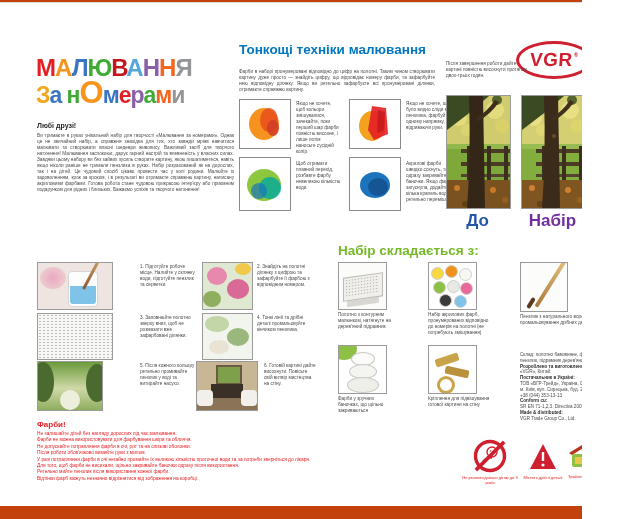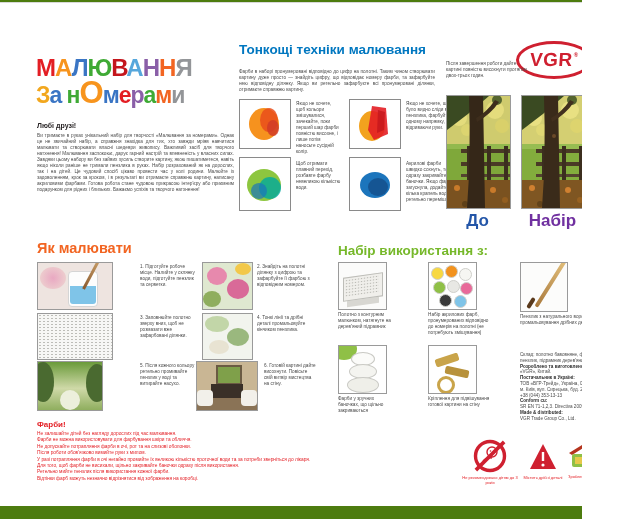--- a/index.html
+++ b/index.html
@@ -1,16 +1,16 @@
 <!DOCTYPE html>
 <html><head>
 <meta charset="utf-8">
 <style>
   html,body{margin:0;padding:0;}
-  .stage{position:relative;width:582px;height:519px;background:#4d7c0f;font-family:"Liberation Sans",sans-serif;overflow:hidden;}
+  .stage{position:relative;width:582px;height:519px;background:#c2410c;font-family:"Liberation Sans",sans-serif;overflow:hidden;}
   .page{position:absolute;left:0;top:2px;width:629px;height:503px;background:#ffffff;border-top:1px solid #d9d9d9;}
   .abs{position:absolute;}
   .t6{font-size:4.7px;line-height:6px;color:#4a4a4a;text-align:justify;}
   .t6l{font-size:4.7px;line-height:6px;color:#4a4a4a;}
   .red6{font-size:4.8px;line-height:6.4px;color:#e31e24;}
   .title-line{font-weight:bold;letter-spacing:-1px;white-space:pre;}
   .title-1{font-size:24px;line-height:24px;}
   .title-2{font-size:23px;line-height:26px;}
   .big-letter{font-size:31px;}
   .h-blue{color:#0077c0;font-weight:bold;font-size:13.5px;}
@@ -142,21 +142,20 @@
           <circle cx="58" cy="104" r="3" fill="#986222"></circle>
         <circle cx="18" cy="108" r="3" fill="#62431a"></circle>
         <path d="M22,0 L36,0 L38,112 L20,112 Q24,60 22,0 Z" fill="#3a2b1a"></path>
         <path d="M30,26 Q44,18 52,6 L48,4 Q40,16 29,22 Z" fill="#42301e"></path>
         <circle cx="32" cy="40" r="2" fill="#6b4a28"></circle>
       </svg>
     </div>
     <div class="abs lbl" style="left:446px;top:208px;width:63px;color:#2456a8;">До</div>
     <div class="abs lbl" style="left:521px;top:208px;width:63px;color:#7030a0;">Набір</div>
 
-    <div class="abs h-orange" style="left:37px;top:237px;">Як малювати</div>
 
     <div class="ph" style="left:37px;top:259px;width:74px;height:46px;background:#eee4e0;">
       <div class="art" style="left:2px;top:4px;width:26px;height:22px;border-radius:50%;background:radial-gradient(circle,#e9a8c2,#eed9d2);"></div>
       <div class="art" style="left:30px;top:8px;width:28px;height:34px;border-radius:4px;background:#fdfdfd;border:1px solid #d5d5d5;">
         <div class="art" style="left:1px;top:14px;width:26px;height:18px;background:#7fc4e8;border-radius:0 0 3px 3px;"></div>
       </div>
       <div class="art" style="left:52px;top:-6px;width:3px;height:34px;background:linear-gradient(#caa06a,#8a5a2e);transform:rotate(28deg);"></div>
     </div>
     <div class="abs t6l" style="left:140px;top:261px;width:56px;">1. Підготуйте робоче місце. Налийте у склянку води, підготуйте пензлик та серветки.</div>
     <div class="ph" style="left:202px;top:259px;width:49px;height:46px;background:#dfe8d0;">
@@ -183,21 +182,21 @@
     </div>
     <div class="abs t6l" style="left:140px;top:360px;width:56px;">5. Після кожного кольору ретельно промивайте пензлик у воді та витирайте насухо.</div>
     <div class="ph" style="left:196px;top:358px;width:60px;height:48px;background:linear-gradient(#c9b694 70%,#8a7356 70%);">
       <div class="art" style="left:19px;top:3px;width:22px;height:16px;background:#7fa04a;border:2px solid #6b5b43;"></div>
       <div class="art" style="left:14px;top:22px;width:32px;height:14px;background:#3a3028;"></div>
       <div class="art" style="left:0px;top:28px;width:16px;height:16px;border-radius:4px;background:#f2f0ea;"></div>
       <div class="art" style="left:44px;top:28px;width:16px;height:16px;border-radius:4px;background:#f2f0ea;"></div>
     </div>
     <div class="abs t6l" style="left:264px;top:360px;width:52px;">6. Готовій картині дайте висохнути. Повісьте свій витвір мистецтва на стіну.</div>
 
-    <div class="abs h-green" style="left:338px;top:240px;">Набір використання з:</div>
+    <div class="abs h-green" style="left:338px;top:240px;">Набір складається з:</div>
 
     <div class="ph" style="left:338px;top:259px;width:47px;height:46px;background:#fbfbfa;">
       <div class="art" style="left:4px;top:12px;width:38px;height:22px;background:#f0efeb;border:1px solid #bdbdb8;transform:skewY(-8deg);box-shadow:0 10px 0 -4px #d8d7d2;"></div>
       <div class="art" style="left:6px;top:14px;width:34px;height:18px;background-image:radial-gradient(#b8b8b2 0.5px,transparent 0.6px);background-size:3px 3px;transform:skewY(-8deg);"></div>
     </div>
     <div class="abs t6l" style="left:338px;top:309px;width:57px;">Полотно з контурним малюнком, натягнуте на дерев'яний підрамник</div>
 
     <div class="ph" style="left:428px;top:259px;width:47px;height:46px;background:#ffffff;">
       <div class="art" style="left:2px;top:4px;width:11px;height:11px;border-radius:50%;background:#f7d842;border:1px solid #cfcfca;"></div>
       <div class="art" style="left:16px;top:2px;width:11px;height:11px;border-radius:50%;background:#f2921e;border:1px solid #cfcfca;"></div>

